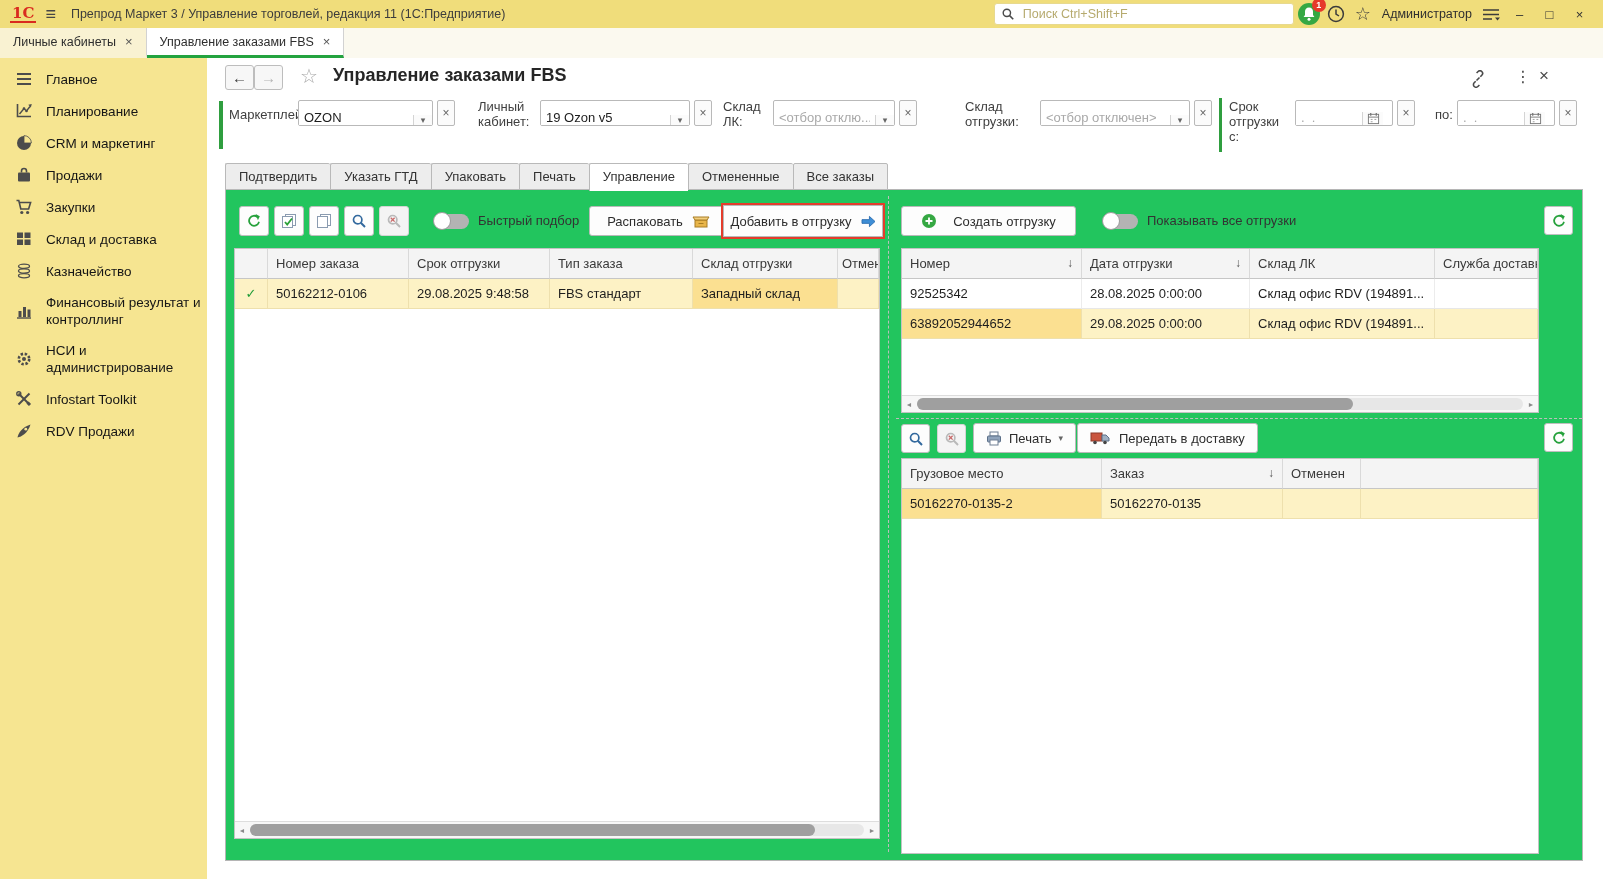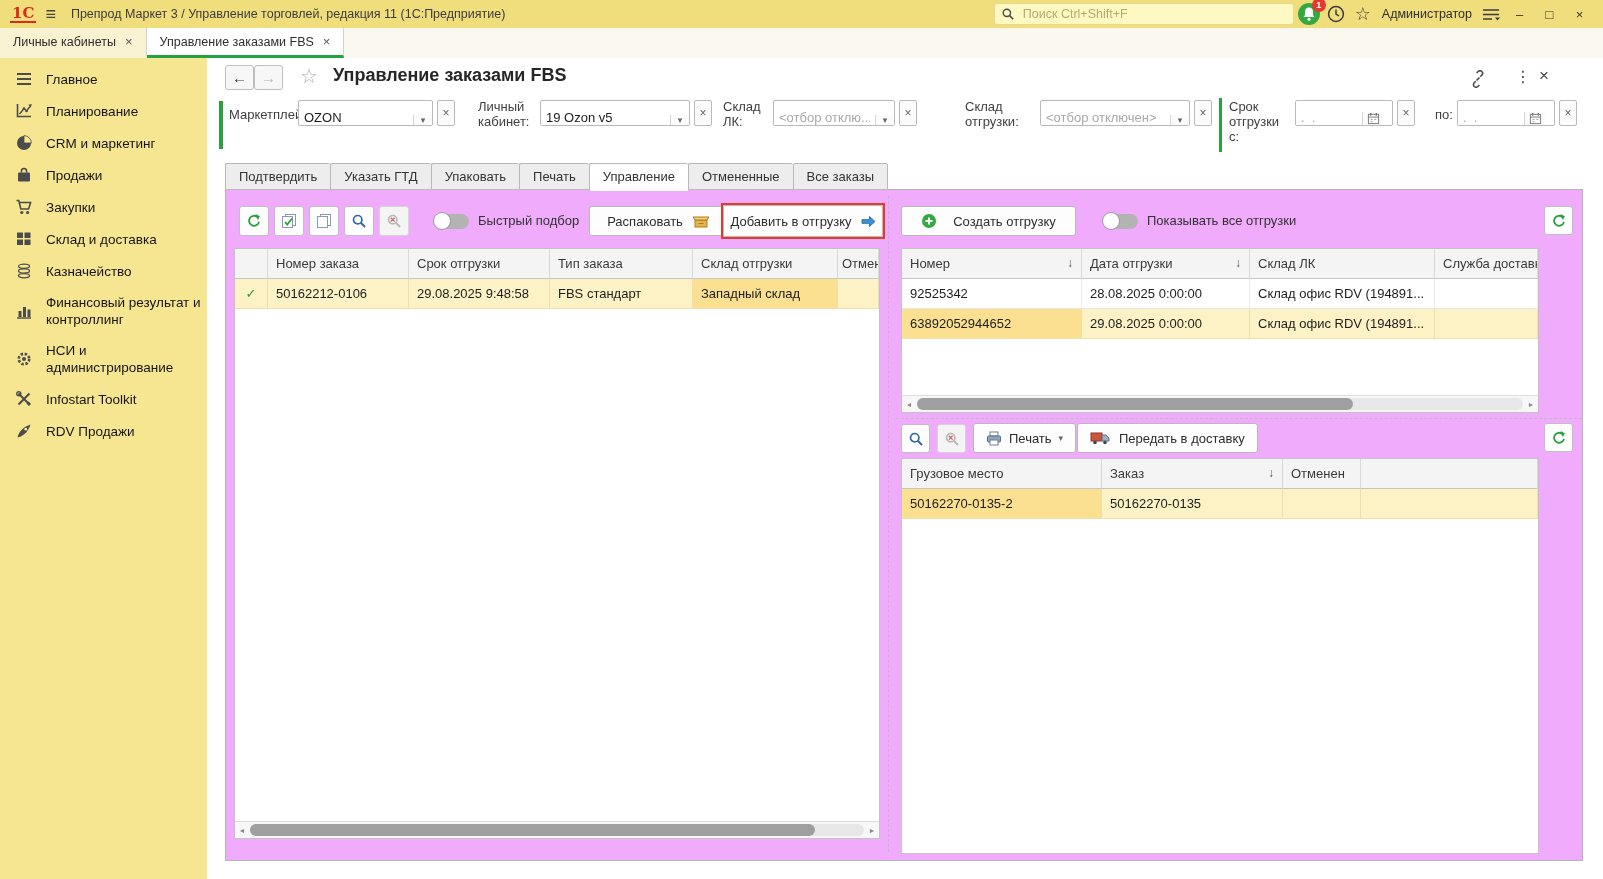--- a/index.html
+++ b/index.html
@@ -7,21 +7,21 @@
        font-family:"Liberation Sans","DejaVu Sans",sans-serif;font-size:13px;color:#222}
   svg{display:block}
 
   
   .topbar{position:absolute;left:0;top:0;width:1603px;height:28px;background:#f0dd7b;
           display:flex;align-items:center;padding:0 10px;box-sizing:border-box;gap:3px}
   .logo{color:#d92b1f;font-weight:bold;font-size:15px;font-family:"DejaVu Serif",serif;
         border-bottom:2px solid #d92b1f;line-height:15px;padding:0 2px}
   .burger{font-size:18px;color:#454545;margin:0 6px;line-height:26px}
   .win-title{color:#3c3c3c;font-size:12.5px;margin-left:6px;white-space:nowrap}
-  .top-search{margin-left:auto;width:300px;height:22px;background:#fef9c3;border:1px solid #e7d98f;
+  .top-search{margin-left:auto;width:300px;height:22px;background:#ffffff;border:1px solid #e7d98f;
               border-radius:3px;display:flex;align-items:center;padding:0 6px;gap:6px;box-sizing:border-box}
   .top-search input{border:none;background:transparent;outline:none;font-size:12.5px;width:100%;color:#6d6340}
   .top-search input::placeholder{color:#b6aa6e}
   .bell{position:relative;width:24px;height:24px;flex:none}
   .badge{position:absolute;top:-4px;right:-5px;background:#e6392b;color:#fff;border-radius:50%;
          width:14px;height:14px;font-size:9px;line-height:14px;text-align:center;font-weight:bold}
   .topico{color:#3b3b3b;display:flex;align-items:center;justify-content:center;width:24px;flex:none}
   .fav-top{font-size:18px;color:#3b3b3b;width:24px;text-align:center}
   .user{font-size:12.5px;color:#2f2f2f;margin:0 4px;white-space:nowrap}
   .winbtn{width:27px;text-align:center;color:#333;font-size:13px}
@@ -66,21 +66,21 @@
 
   
   .cmdtabs{position:absolute;left:18px;top:105px;display:flex;z-index:3}
   .ctab{height:27px;line-height:26px;padding:0 13px;background:#ededed;border:1px solid #b9b9b9;
         border-right:none;font-size:13px;color:#333;border-radius:2px 2px 0 0;box-sizing:border-box}
   .ctab:last-child{border-right:1px solid #b9b9b9}
   .ctab.active{background:#fff;height:28px;border-bottom:none}
 
   
   .panel{position:absolute;left:18px;top:131px;width:1358px;height:672px;border:1px solid #b5b5b5;
-         background:#f0abfc;box-sizing:border-box}
+         background:#22c55e;box-sizing:border-box}
   .vsplit{position:absolute;left:662px;top:6px;height:656px;border-left:1px dashed #bdbdbd;width:0}
   .hsplit{position:absolute;left:670px;top:228px;width:686px;border-top:1px dashed #bdbdbd;height:0}
 
   .tbtn{position:absolute;width:30px;height:30px;border:1px solid #bfbfbf;border-radius:3px;background:#fdfdfd;
         display:flex;align-items:center;justify-content:center;box-sizing:border-box}
   .tbtn.dis{background:#f4f4f4;border-color:#d4d4d4}
   .txtbtn{position:absolute;height:30px;border:1px solid #b9b9b9;border-radius:3px;background:#fdfdfd;
         display:flex;align-items:center;justify-content:center;gap:9px;font-size:13px;color:#2d2d2d;
         padding:0 12px;box-sizing:border-box;white-space:nowrap}
   .redwrap{position:absolute;border:2px solid #e43c2c;box-sizing:border-box}

